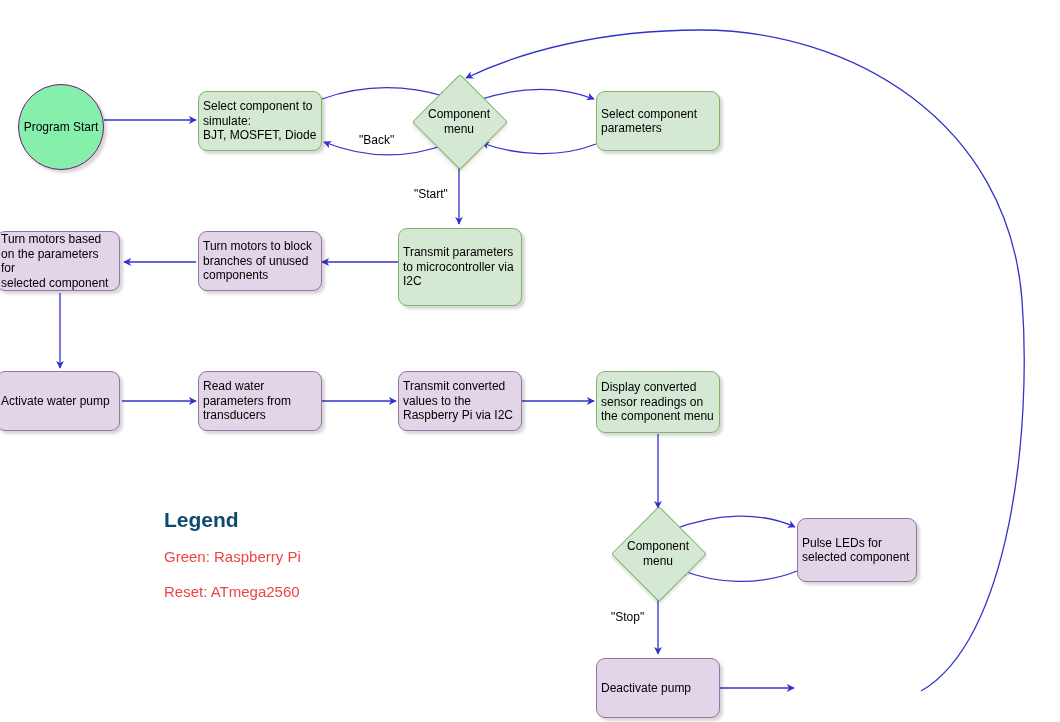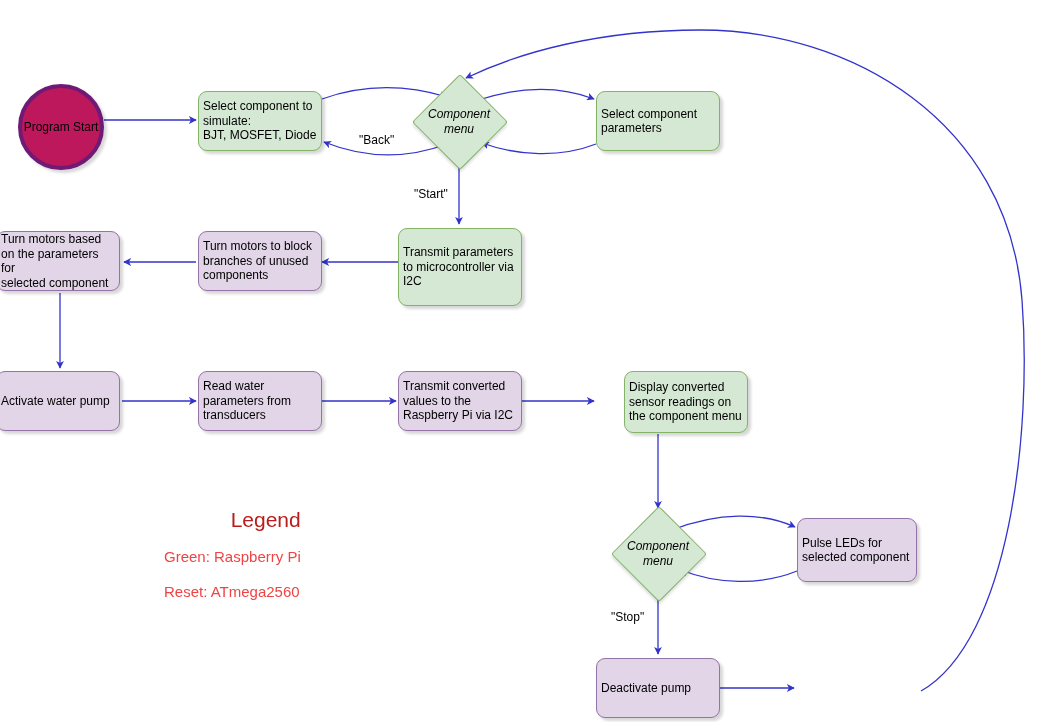--- a/index.html
+++ b/index.html
@@ -54,22 +54,22 @@
   .green {
     background: #d5e8d4;
     border-color: #82b366;
   }
   .purple {
     background: #e1d5e7;
     border-color: #9673a6;
   }
   
   .circle {
-    background: #be185d;
-    border: 4px solid #701a75;
+    background: #86efac;
+    border: 1px solid #701a75;
     border-radius: 50%;
     box-shadow: 3px 3px 3px rgba(0,0,0,0.16);
     justify-content: flex-start;
   }
   .circle .label { text-align: center; }
   
   .diamond-wrap {
     position: absolute;
   }
   .diamond-shape {
@@ -86,42 +86,40 @@
     position: absolute;
     left: -14px;
     right: -14px;
     top: 50%;
     transform: translateY(-50%);
     text-align: center;
     font-size: 12px;
     line-height: 14.5px;
     color: #000;
     white-space: pre-line;
-    font-style: italic;
   }
   
   .edge-label {
     position: absolute;
     font-size: 12px;
     line-height: 14px;
     color: #000000;
     white-space: nowrap;
   }
   
   #legend {
     position: absolute;
     left: 164px;
     top: 508px;
   }
   #legend .legend-title {
     font-size: 21px;
-    font-weight: normal;
-    color: #b91c1c;
+    font-weight: bold;
+    color: #0c4a6e;
     margin: 0 0 16px 0;
-    text-align: right;
   }
   #legend .legend-row {
     font-size: 15px;
     color: #ef4444;
     margin-bottom: 18px;
   }
 </style>
 </head>
 <body>
 
@@ -221,21 +219,21 @@
 parameters from
 transducers</div>
   </div>
 
   <div class="node box purple" style="left:398px; top:371px; width:124px; height:60px;">
     <div class="label">Transmit converted
 values to the
 Raspberry Pi via I2C</div>
   </div>
 
-  <div class="node box green" style="left:624px; top:371px; width:124px; height:62px;">
+  <div class="node box green" style="left:596px; top:371px; width:124px; height:62px;">
     <div class="label">Display converted
 sensor readings on
 the component menu</div>
   </div>
 
   <div class="diamond-wrap" style="left:625px; top:520px; width:66px; height:66px;">
     <div class="diamond-shape"></div>
     <div class="label">Component
 menu</div>
   </div>

